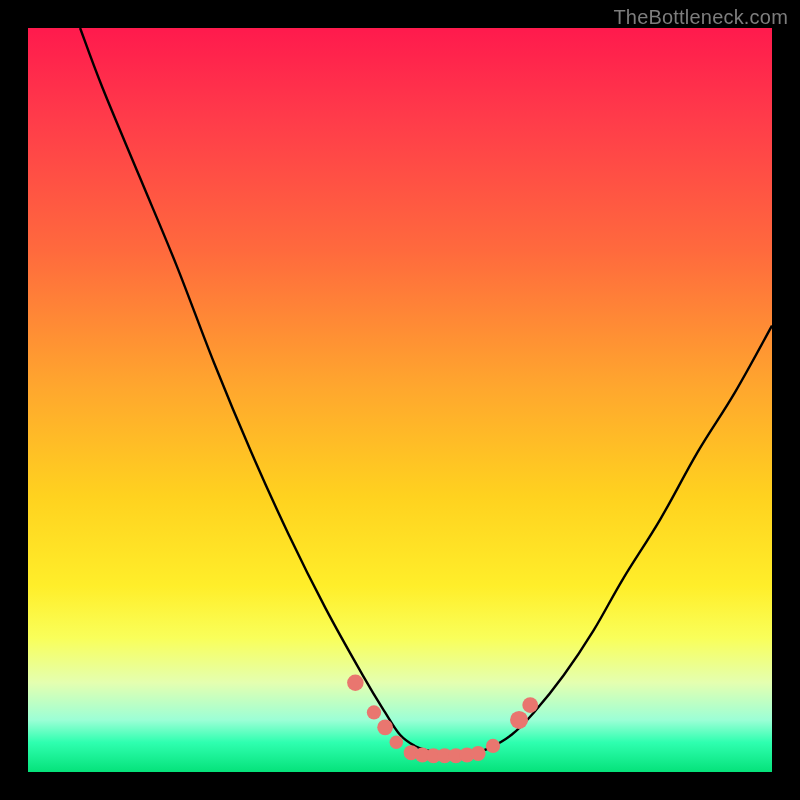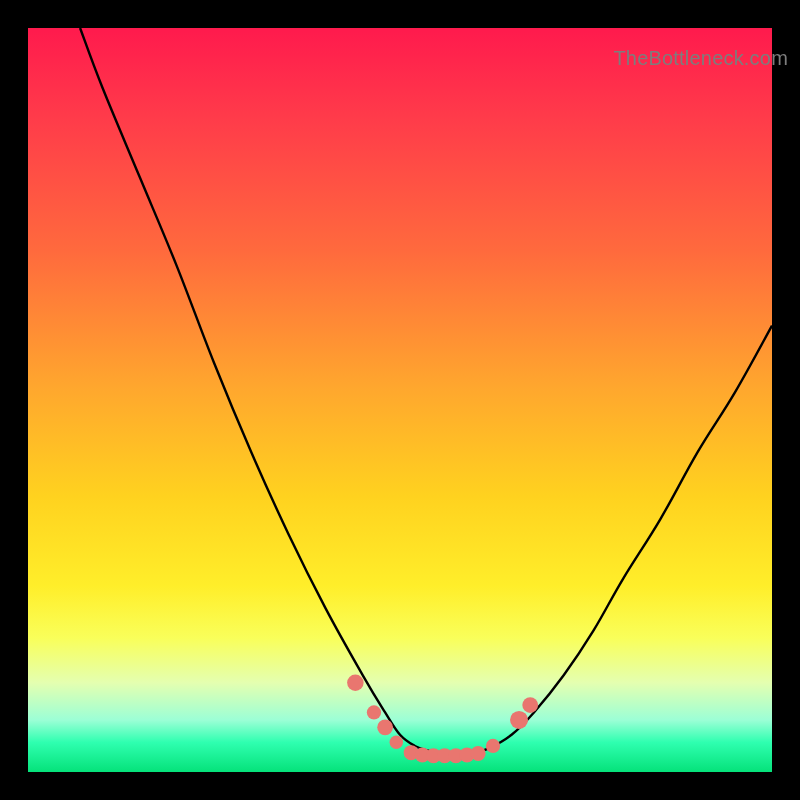--- a/index.html
+++ b/index.html
@@ -39,21 +39,20 @@
     );
   }
   .watermark {
     position: absolute;
     top: 6px;
     right: 12px;
     color: #7d7d7d;
     font-size: 20px;
     letter-spacing: 0.2px;
     user-select: none;
-    margin-top: 41px;
   }
   svg.curves {
     position: absolute;
     left: 0;
     top: 0;
     width: 744px;
     height: 744px;
     overflow: visible;
   }
 </style>

